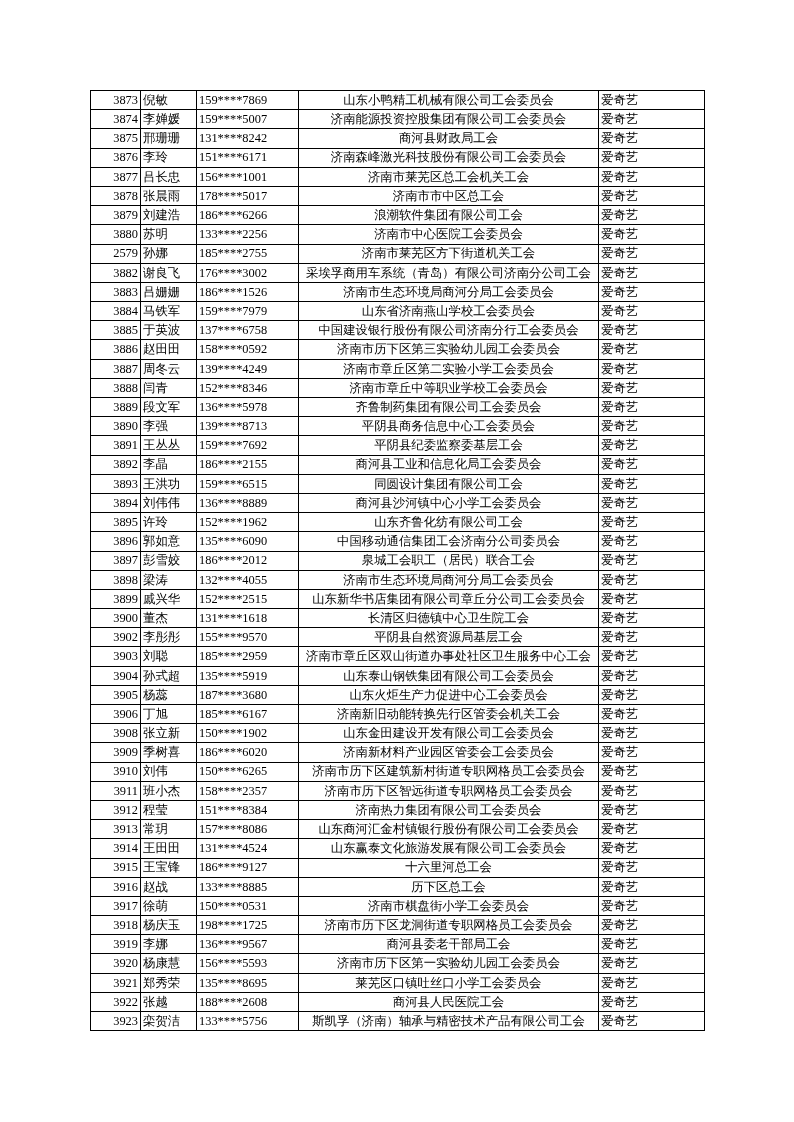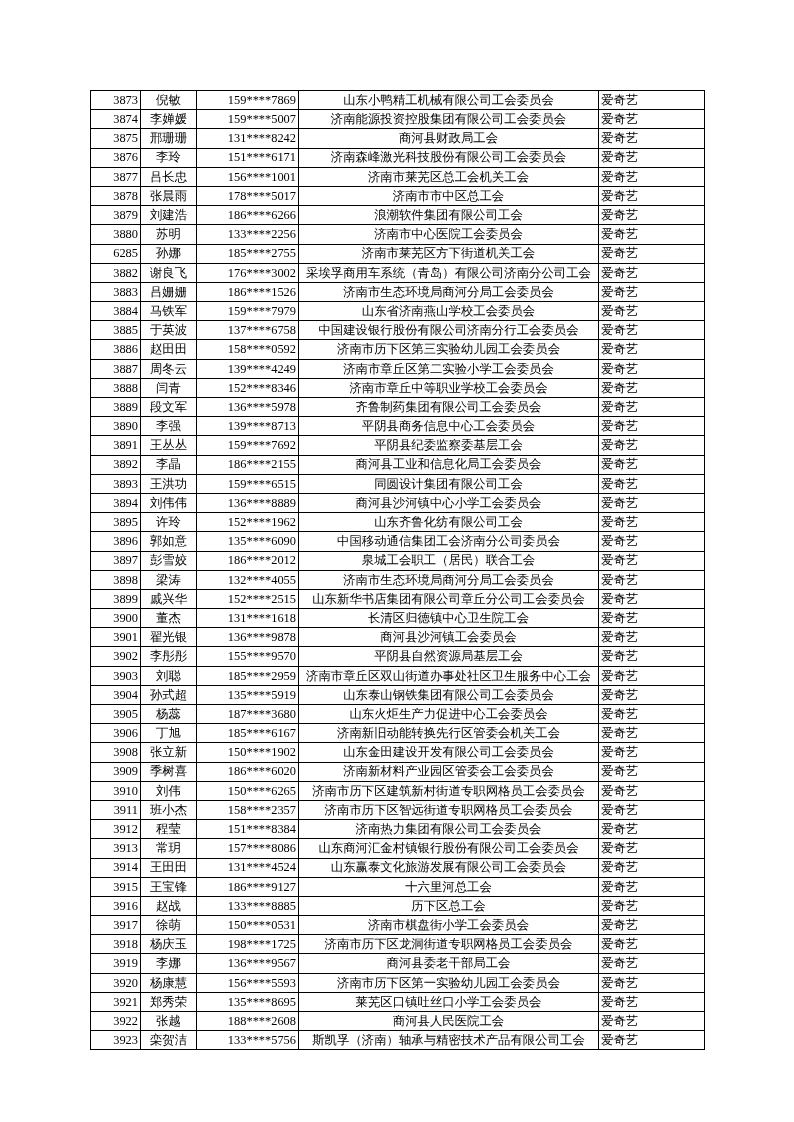--- a/index.html
+++ b/index.html
@@ -55,26 +55,26 @@
     vertical-align: middle;
   }
 
   td.cell-id {
     text-align: right;
     padding-right: 3px;
     font-family: "Liberation Serif", "DejaVu Serif", serif;
   }
 
   td.cell-name {
-    text-align: center;
+    text-align: left;
     padding-left: 3px;
   }
 
   td.cell-phone {
-    text-align: right;
+    text-align: left;
     letter-spacing: 0px;
   }
 
   td.cell-org {
     text-align: center;
     padding-left: 3px;
   }
 
   td.cell-tag {
     text-align: left;
@@ -168,21 +168,21 @@
           <tr>
             <td class="cell-id">3880</td>
             <td class="cell-name">苏明</td>
             <td class="cell-phone">133****2256</td>
             <td class="cell-org">
               <span>济南市中心医院工会委员会</span>
             </td>
             <td class="cell-tag">爱奇艺</td>
           </tr>
           <tr>
-            <td class="cell-id">6285</td>
+            <td class="cell-id">2579</td>
             <td class="cell-name">孙娜</td>
             <td class="cell-phone">185****2755</td>
             <td class="cell-org">
               <span>济南市莱芜区方下街道机关工会</span>
             </td>
             <td class="cell-tag">爱奇艺</td>
           </tr>
           <tr>
             <td class="cell-id">3882</td>
             <td class="cell-name">谢良飞</td>
@@ -344,29 +344,20 @@
               <span>山东新华书店集团有限公司章丘分公司工会委员会</span>
             </td>
             <td class="cell-tag">爱奇艺</td>
           </tr>
           <tr>
             <td class="cell-id">3900</td>
             <td class="cell-name">董杰</td>
             <td class="cell-phone">131****1618</td>
             <td class="cell-org">
               <span>长清区归德镇中心卫生院工会</span>
-            </td>
-            <td class="cell-tag">爱奇艺</td>
-          </tr>
-          <tr>
-            <td class="cell-id">3901</td>
-            <td class="cell-name">翟光银</td>
-            <td class="cell-phone">136****9878</td>
-            <td class="cell-org">
-              <span>商河县沙河镇工会委员会</span>
             </td>
             <td class="cell-tag">爱奇艺</td>
           </tr>
           <tr>
             <td class="cell-id">3902</td>
             <td class="cell-name">李彤彤</td>
             <td class="cell-phone">155****9570</td>
             <td class="cell-org">
               <span>平阴县自然资源局基层工会</span>
             </td>

